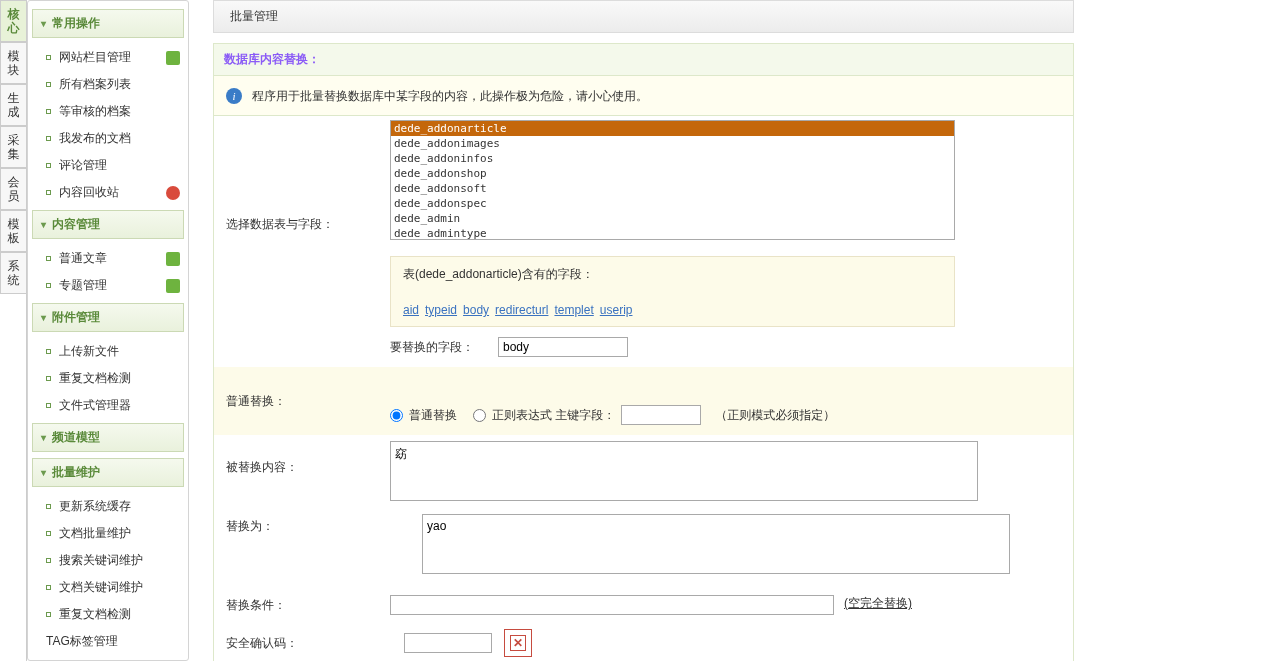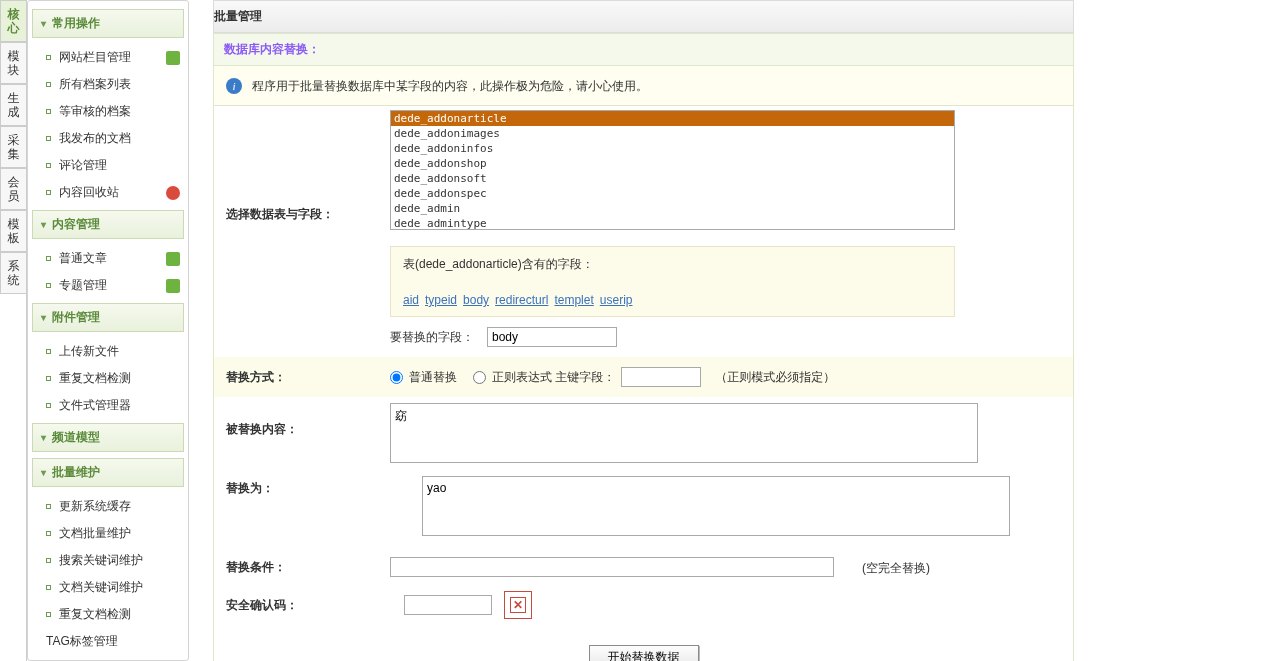--- a/index.html
+++ b/index.html
@@ -17,48 +17,48 @@
 .sbsection-hdr { background: linear-gradient(#f5f9ee, #e9f1dc); border: 1px solid #cbd9b4; color: #5a8a3a; font-weight: bold; padding: 5px 8px; margin: 4px 0 6px; cursor: pointer; display: flex; align-items: center; gap: 6px; }
 .sbsection-hdr .arr { color: #6c9a4e; font-size: 10px; }
 .sb-link { display: flex; align-items: center; gap: 8px; padding: 5px 4px 5px 14px; cursor: pointer; color: #333; }
 .sb-link .dot { width: 5px; height: 5px; border: 1px solid #6c9a4e; background: #fff; }
 .sb-link .icon-sm { margin-left: auto; }
 .icon-grn { width: 14px; height: 14px; background: #6eb33f; border-radius: 2px; }
 .icon-red { width: 14px; height: 14px; background: #d94b3c; border-radius: 7px; }
 
 
 .main { flex: 1; padding: 0 6px 0 0; overflow: hidden; }
-.panel-title { background: linear-gradient(#f9f9f9, #ececec); border: 1px solid #dcdcdc; padding: 7px 0; font-weight: bold; color: #333; }
+.panel-title { background: linear-gradient(#f9f9f9, #ececec); border: 1px solid #dcdcdc; padding: 7px 16px; font-weight: normal; color: #333; margin-bottom: 10px; }
 .section-title { background: #f4f9eb; border: 1px solid #dde8ca; color: #8b5cf6; font-weight: bold; padding: 7px 10px; }
 
 .hint-bar { background: #fffef0; border-left: 1px solid #dde8ca; border-right: 1px solid #dde8ca; border-bottom: 1px solid #dde8ca; padding: 12px 12px 10px; display: flex; align-items: flex-start; gap: 10px; }
 .info-icon { width: 16px; height: 16px; border-radius: 50%; background: #3a7cc7; color: #fff; font-style: italic; font-family: Georgia, serif; font-size: 11px; display: flex; align-items: center; justify-content: center; flex-shrink: 0; }
 
 .form-area { border-left: 1px solid #dde8ca; border-right: 1px solid #dde8ca; }
 .form-row { display: flex; align-items: center; padding: 0; }
-.form-row > .lbl { width: 176px; padding-left: 12px; font-weight: bold; }
+.form-row > .lbl { width: 176px; padding-left: 12px; }
 .form-row > .ctrl { flex: 1; padding-right: 12px; }
 .row-bg-cream { background: #fdfbe9; }
 
 .multiselect { width: 565px; height: 120px; border: 1px solid #a9a9a9; background: #fff; overflow-y: scroll; font-family: monospace; font-size: 11px; }
 .multiselect .opt { padding: 1px 3px; }
 .multiselect .opt.selected { background: #c4670b; color: #fff; }
 
 .field-info { background: #fdfbe9; border: 1px solid #e9e3c7; padding: 9px 12px; width: 565px; margin-top: 16px; margin-bottom: 10px; }
 .field-info .ul { color: #3a72c0; text-decoration: underline; margin-right: 6px; cursor: pointer; }
 
 .txt { border: 1px solid #a9a9a9; padding: 2px 4px; font-family: inherit; font-size: 12px; }
 .txt.body { width: 130px; }
 .txt.key { width: 80px; }
 .txt.cond { width: 444px; }
 .txt.sec { width: 88px; }
 
 .ta { border: 1px solid #a9a9a9; width: 588px; height: 60px; padding: 4px; font-family: inherit; font-size: 12px; resize: none; }
 
-.radio-line { display: flex; align-items: center; gap: 6px; }
+.radio-line { display: flex; align-items: center; gap: 6px; margin-top: 28px; }
 .radio-line input[type=radio] { margin: 0; }
 
 .sec-box { border: 1px solid #c64b3f; padding: 2px; width: 28px; height: 28px; display: flex; align-items: center; justify-content: center; margin-left: 12px; }
 .sec-box .x { width: 16px; height: 16px; border: 1px solid #c64b3f; color: #c64b3f; font-weight: bold; display: flex; align-items: center; justify-content: center; font-size: 12px; }
 
 .submit-row { padding: 12px 0; text-align: center; border-left: 1px solid #dde8ca; border-right: 1px solid #dde8ca; }
 .btn { background: linear-gradient(#fdfdfd, #e7e7e7); border: 1px solid #8c8c8c; padding: 3px 18px; cursor: pointer; font-family: inherit; font-size: 12px; box-shadow: 1px 1px 0 #bbb; }
 
 .pad10 { padding: 10px 0; }
 .pad14 { padding: 14px 0; }
@@ -193,29 +193,29 @@
               <div class="opt">dede_addonshop</div>
               <div class="opt">dede_addonsoft</div>
               <div class="opt">dede_addonspec</div>
               <div class="opt">dede_admin</div>
               <div class="opt">dede_admintype</div>
             </div>
           <div class="field-info">
             <div>表(dede_addonarticle)含有的字段：</div>
             <div style="margin-top:20px;" id="fieldlinks"><span class="ul">aid</span><span class="ul">typeid</span><span class="ul">body</span><span class="ul">redirecturl</span><span class="ul">templet</span><span class="ul">userip</span></div>
           </div>
-          <div style="display:flex;align-items:center;gap:13px;padding-bottom:10px;">
+          <div style="display:flex;align-items:center;gap:24px;padding-bottom:10px;">
             <span>要替换的字段：</span>
             <input class="txt body" type="text" value="body" style="">
           </div>
         </div>
       </div>
 
       <div class="form-row row-bg-cream pad10">
-        <div class="lbl">替换方式：</div>
+        <div class="lbl">普通替换：</div>
         <div class="ctrl radio-line">
           <input type="radio" name="rm" checked="" style="">
           <span>普通替换</span>
           <input type="radio" name="rm" style="margin-left: 10px;">
           <span>正则表达式 主键字段：</span>
           <input class="txt key" type="text" value="" style="">
           <span style="margin-left:8px;">（正则模式必须指定）</span>
         </div>
       </div>
 
@@ -228,21 +228,21 @@
 
       <div class="form-row" style="align-items:flex-start;">
         <div class="lbl" style="margin-top:10px;">替换为：</div>
         <div class="ctrl" style="padding-top:6px;padding-bottom:4px;padding-left:32px;">
           <textarea class="ta" id="ta2" style="">yao</textarea>
         </div>
       </div>
 
       <div class="form-row pad14">
         <div class="lbl">替换条件：</div>
-        <div class="ctrl" style="display:flex;align-items:flex-end;gap:28px;">
+        <div class="ctrl" style="display:flex;align-items:flex-start;gap:10px;text-decoration:underline;">
           <input class="txt cond" type="text" value="" style="">
           <span>(空完全替换)</span>
         </div>
       </div>
 
       <div class="form-row" style="padding-bottom:14px;gap:14px;">
         <div class="lbl">安全确认码：</div>
         <div class="ctrl" style="display:flex;align-items:center;">
           <input class="txt sec" type="text" value="" style="">
           <div class="sec-box">

